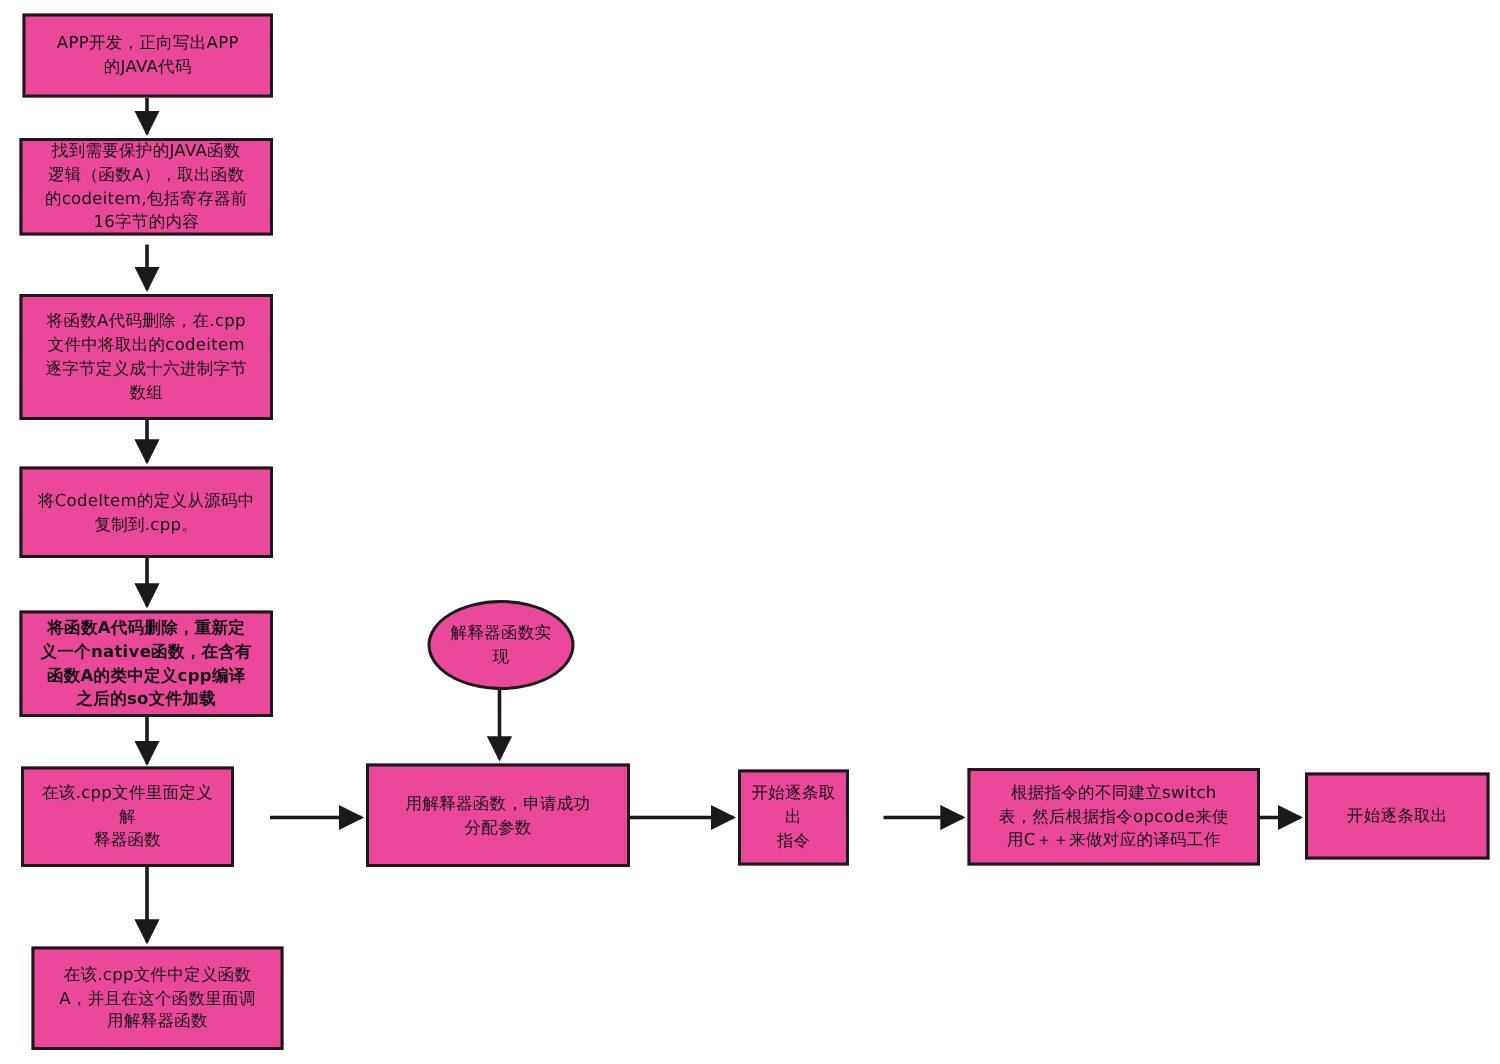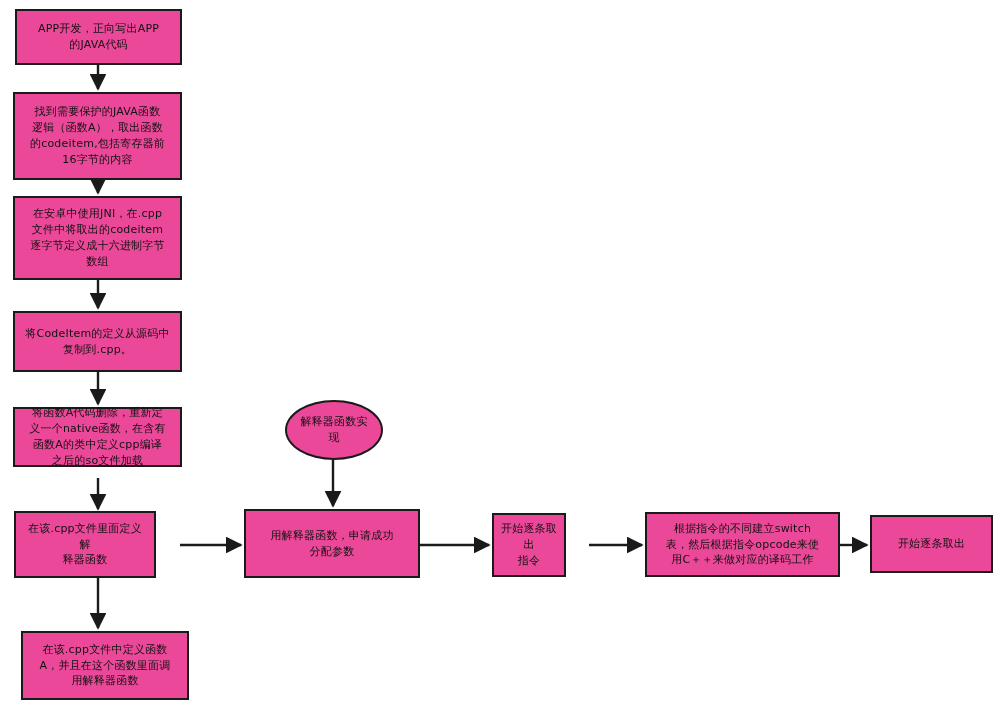--- a/index.html
+++ b/index.html
@@ -76,40 +76,40 @@
       <line x1="589" y1="545" x2="642" y2="545"></line>
       <line x1="840" y1="545" x2="867" y2="545"></line>
     </g>
   </svg>
 
   <div class="node" style="left:15px; top:9px; width:167px; height:56px;">
     <span class="txt">APP开发，正向写出APP
 的JAVA代码</span>
   </div>
 
-  <div class="node" style="left:13px; top:92px; width:169px; height:88px;">
+  <div class="node" style="left:13px; top:92px; width:169px; height:65px;">
     <span class="txt">找到需要保护的JAVA函数
 逻辑（函数A），取出函数
 的codeitem,包括寄存器前
 16字节的内容</span>
   </div>
 
   <div class="node" style="left:13px; top:196px; width:169px; height:84px;">
-    <span class="txt">在安卓中使用JNI，在.cpp
+    <span class="txt">将函数A代码删除，在.cpp
 文件中将取出的codeitem
 逐字节定义成十六进制字节
 数组</span>
   </div>
 
   <div class="node" style="left:13px; top:311px; width:169px; height:61px;">
     <span class="txt">将CodeItem的定义从源码中
 复制到.cpp。</span>
   </div>
 
-  <div class="node" style="left:13px; top:407px; width:169px; height:60px;">
+  <div class="node" style="left:13px; top:407px; width:169px; height:71px;font-weight:bold;">
     <span class="txt">将函数A代码删除，重新定
 义一个native函数，在含有
 函数A的类中定义cpp编译
 之后的so文件加载</span>
   </div>
 
   <div class="node" style="left:14px; top:511px; width:142px; height:67px;">
     <span class="txt">在该.cpp文件里面定义解
 释器函数</span>
   </div>

